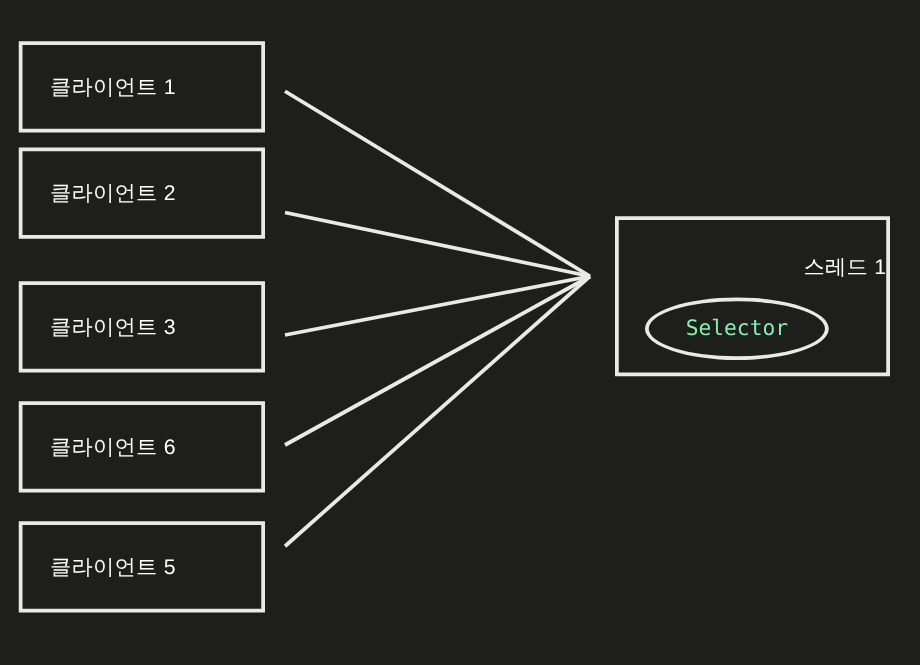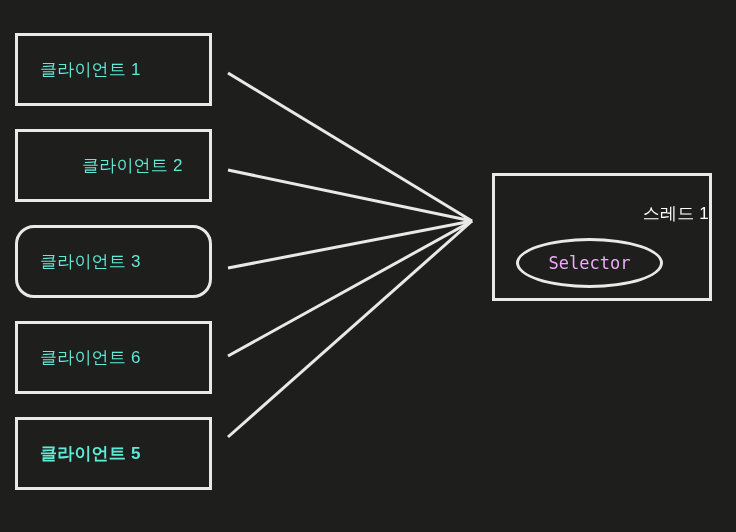--- a/index.html
+++ b/index.html
@@ -22,32 +22,32 @@
     background: #1e1e1d;
     display: flex;
     align-items: center;
   }
   .client-box {
     left: 15px;
     width: 197px;
     height: 73px;
   }
   .client-label {
-    color: #5eead4;
+    color: #ffffff;
     font-size: 17px;
     line-height: 1;
     padding-left: 22px;
     letter-spacing: 0.2px;
     white-space: nowrap;
   }
   #client-0 { top: 33px; }
-  #client-1 { top: 129px; padding-left: 42px; }
-  #client-2 { top: 225px; border-radius: 19px; }
+  #client-1 { top: 118px; }
+  #client-2 { top: 225px; }
   #client-3 { top: 321px; }
-  #client-4 { top: 417px; font-weight: bold; }
+  #client-4 { top: 417px; }
 
   .thread-box {
     left: 492px;
     top: 173px;
     width: 220px;
     height: 128px;
     display: block;
   }
   .thread-title {
     position: absolute;
@@ -68,21 +68,21 @@
     width: 147px;
     height: 50px;
     border: 3px solid #e9e9e5;
     border-radius: 50%;
     box-sizing: border-box;
     display: flex;
     align-items: center;
     justify-content: center;
   }
   .selector-label {
-    color: #f0abfc;
+    color: #86efac;
     font-family: "DejaVu Sans Mono", "Liberation Mono", monospace;
     font-size: 17px;
     line-height: 1;
     white-space: nowrap;
   }
   #edges {
     position: absolute;
     left: 0;
     top: 0;
     width: 736px;

